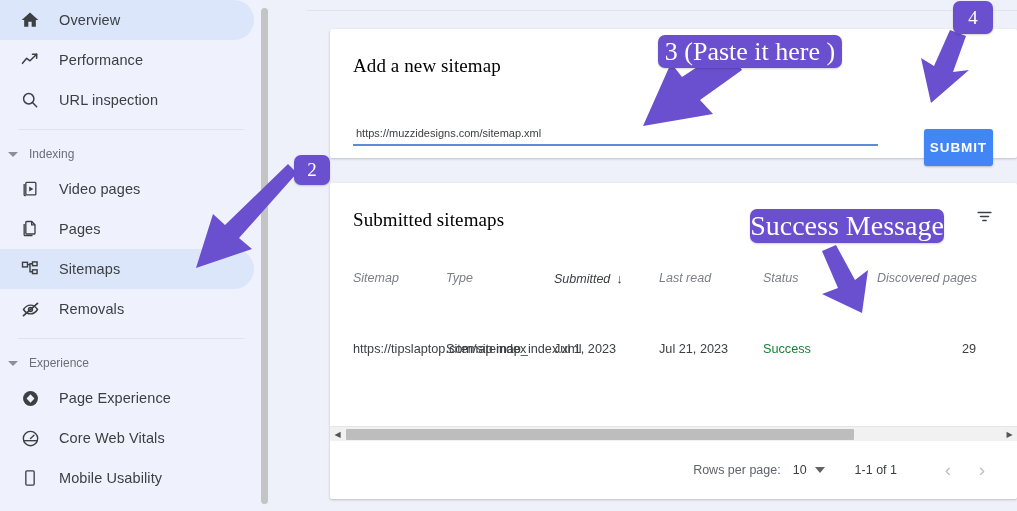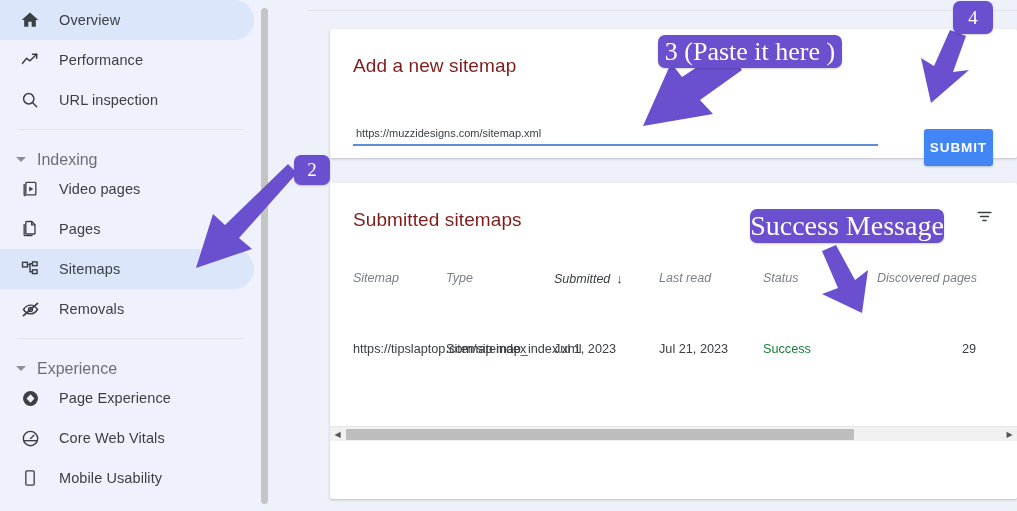--- a/index.html
+++ b/index.html
@@ -37,23 +37,23 @@
     flex: 0 0 24px;
   }
   .nav-item .ico svg { display: block; }
   .nav-label { white-space: nowrap; letter-spacing: .1px; }
 
   .nav-divider {
     height: 1px; background: #dfe3ee;
     margin: 9px 18px 9px 18px;
   }
   .group-head {
-    display: flex; align-items: flex-end;
-    height: 30px; padding-left: 11px;
-    color: #6b6f76; font-size: 16px;
+    display: flex; align-items: center;
+    height: 30px; padding-left: 3px;
+    color: #6b6f76; font-size: 12px;
   }
   .group-head .caret {
     width: 20px; height: 20px;
     display: inline-flex; align-items: center; justify-content: center;
     margin-right: 6px;
   }
   .group-head .caret span {
     display: block;
     width: 0; height: 0;
     border-left: 5px solid transparent;
@@ -86,21 +86,21 @@
     width: 687px;
     background: #ffffff;
     box-shadow: 0 1px 2px rgba(60,64,67,.18), 0 1px 3px rgba(60,64,67,.10);
     border-radius: 2px;
   }
   #card-add { top: 29px; height: 129px; }
   #card-list { top: 183px; height: 316px; padding-left: 32px; }
 
   .card-title {
     position: absolute; left: 23px; top: 26px;
-    font-size: 19px; color: #7f1d1d; letter-spacing: .1px;
+    font-size: 19px; color: #000000; letter-spacing: .1px; font-family: Liberation Serif, serif;
   }
 
   .field-wrap {
     position: absolute; left: 23px; top: 98px;
     width: 525px;
   }
   .field-input {
     display: block;
     width: 100%;
     border: none; outline: none;
@@ -389,20 +389,28 @@
           <span class="td num" style="left:600px;top:34px;width:46px">29</span>
         </div>
       </div>
 
       <div class="hscroll-track">
         <span class="hscroll-arrow">◀</span>
         <span class="hscroll-thumb" style="width:508px"></span>
         <span class="hscroll-arrow" style="margin-left:auto">▶</span>
       </div>
 
+      <div class="pager">
+        <span class="rpp-label">Rows per page:</span>
+        <span class="rpp-value">10</span>
+        <span class="rpp-caret"></span>
+        <span class="range">1-1 of 1</span>
+        <span class="chev">‹</span>
+        <span class="chev">›</span>
+      </div>
     </section>
   </main>
 
   <svg class="arrow-layer" viewBox="0 0 1017 511">
 
     <g fill="#6a4fcf">
       <path d="M297,173 L239,238 L252,249 L196,268 L213,214 L225,225 L288,164 Z"></path>
     </g>
 
     <g fill="#6a4fcf">

